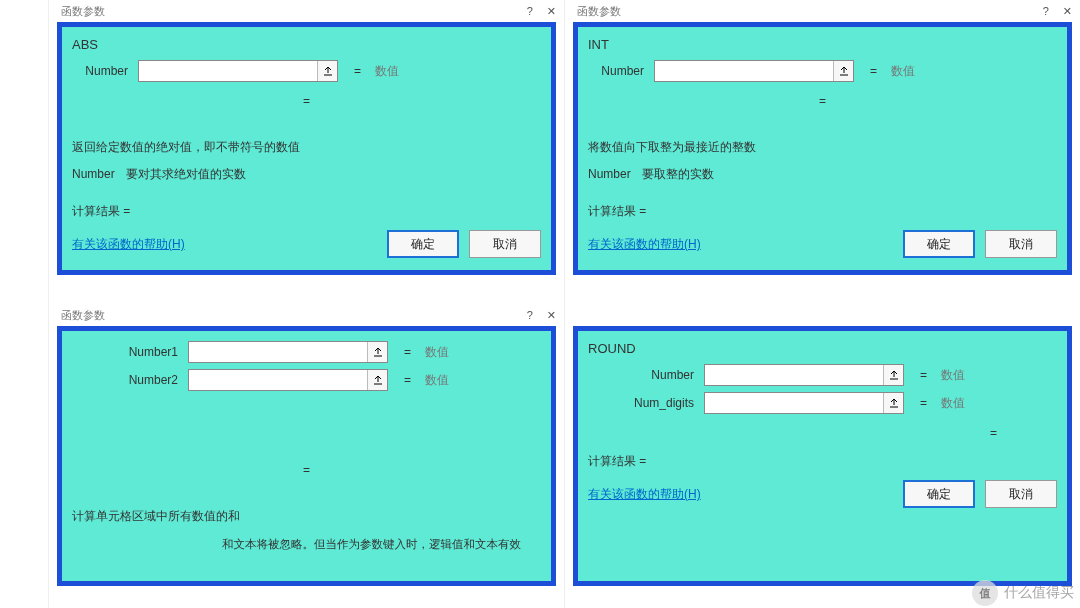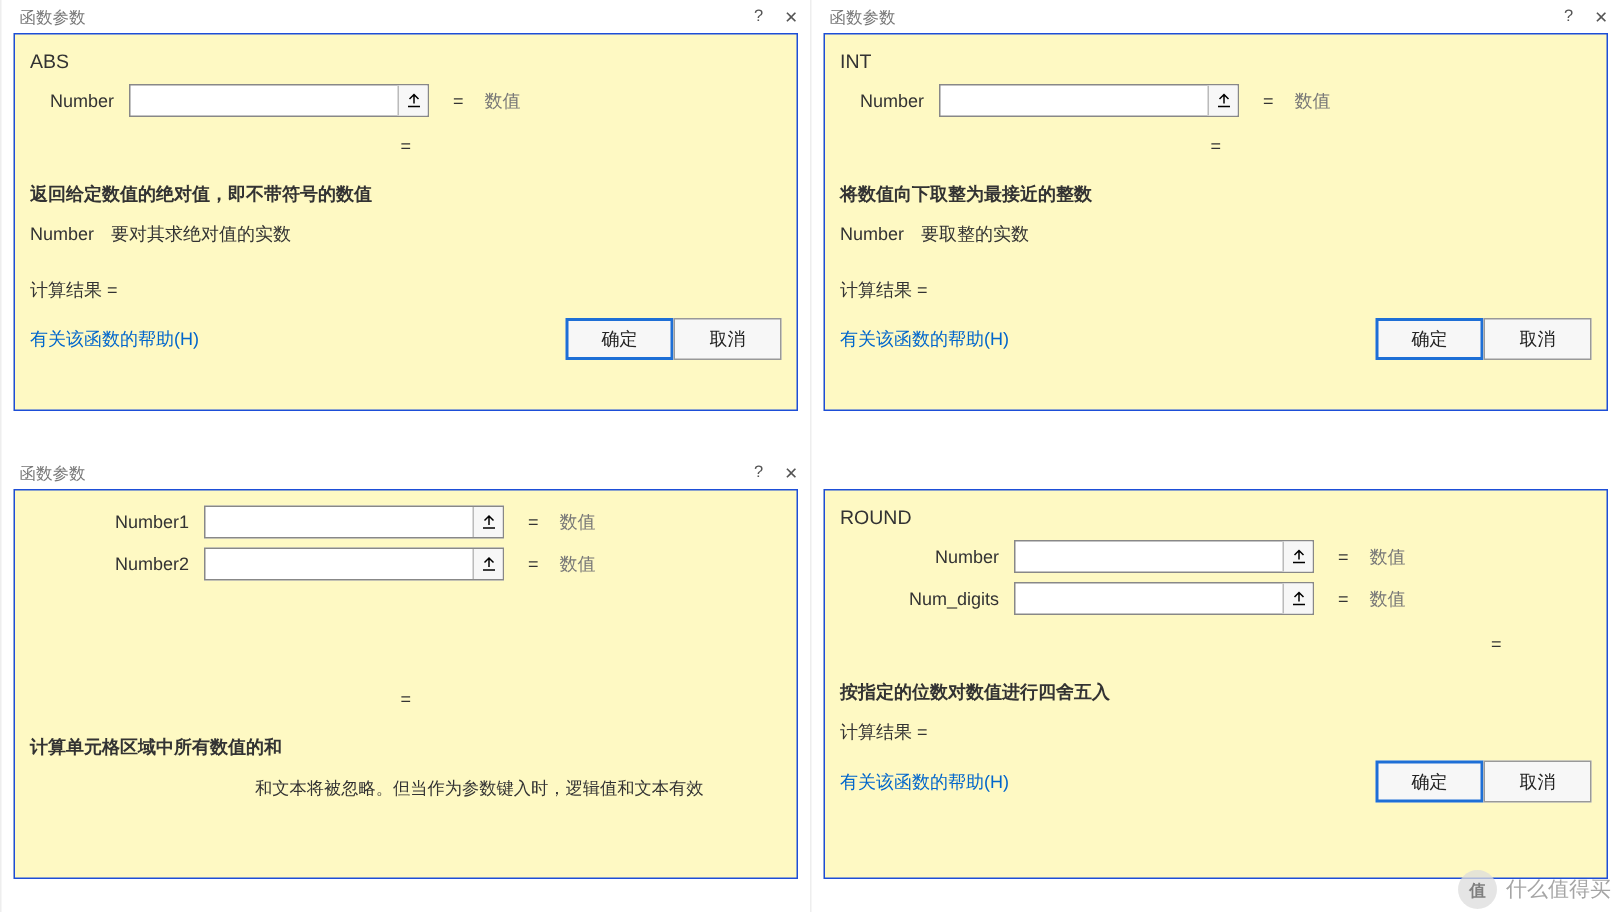--- a/index.html
+++ b/index.html
@@ -12,40 +12,41 @@
     height: 608px;
     overflow: hidden;
     position: relative;
   }
   .grid {
     display: grid;
     grid-template-columns: 1fr 1fr;
     grid-template-rows: 1fr 1fr;
     width: 1080px;
     height: 608px;
+    padding-left: 48px;
   }
   .panel {
     position: relative;
     padding: 0;
     border-left: 1px solid #eee;
   }
   .titlebar {
     display: flex;
     justify-content: space-between;
     align-items: center;
     padding: 2px 8px 2px 12px;
     height: 22px;
     color: #777;
     font-size: 11px;
   }
   .titlebar .icons { display:flex; gap:14px; color:#555; font-size:11px; }
   .ti { cursor:default; }
   .body {
-    background: #fef9c3;
-    border: 1px solid #1d4ed8;
+    background: #5eead4;
+    border: 5px solid #1d4ed8;
     margin: 0 8px 8px 8px;
     padding: 10px 10px 12px 10px;
     position: relative;
   }
   .fn-name {
     font-size: 13px;
     color: #333;
     margin-bottom: 8px;
   }
   .arg-row {
@@ -90,38 +91,39 @@
     background: #f7f7f7;
   }
   .ref-btn svg { width:10px; height:10px; }
   .eq { padding: 0 8px 0 10px; color:#333; }
   .val-hint { color: #777; }
   .center-eq {
     text-align: center;
     color: #333;
     padding: 6px 0 10px 0;
   }
-  .desc { color:#333; margin: 6px 0 10px 0; line-height:1.5;font-weight:bold; }
+  .desc { color:#333; margin: 20px 0 10px 0; line-height:1.5; }
   .param-desc {
     color:#333;
     margin: 2px 0 20px 0;
   }
   .param-desc .pn { display:inline-block; margin-right:8px; }
   .result-row { color:#333; margin-top:3px; margin-bottom:10px; }
   .footer {
     display:flex;
     justify-content: space-between;
     align-items: center;
     margin-top:6px;
   }
   .help-link {
     color: #0066cc;
+    text-decoration: underline;
     cursor: pointer;
   }
-  .btns { display:flex; }
+  .btns { display:flex; gap:10px; }
   .btn {
     min-width: 72px;
     height: 28px;
     border: 1px solid #999;
     background: #f7f7f7;
     display:flex;
     align-items:center;
     justify-content:center;
     font-size:12px;
     color:#222;
@@ -310,21 +312,20 @@
           <div class="ref-btn">
             <svg viewBox="0 0 10 10">
                 <path d="M5 1 L5 7 M2 4 L5 1 L8 4 M1 9 H9" stroke="#000" stroke-width="1" fill="none"></path>
               </svg>
           </div>
         </div>
         <span class="eq">=</span>
         <span class="val-hint">数值</span>
       </div>
       <div class="center-eq" style="text-align:right; padding-right:60px;">=</div>
-      <div class="desc">按指定的位数对数值进行四舍五入</div>
       <div class="result-row">计算结果 =</div>
       <div class="footer">
         <span class="help-link">有关该函数的帮助(H)</span>
         <div class="btns">
           <div class="btn primary">
               <span>确定</span>
             </div>
           <div class="btn">
               <span>取消</span>
             </div>

